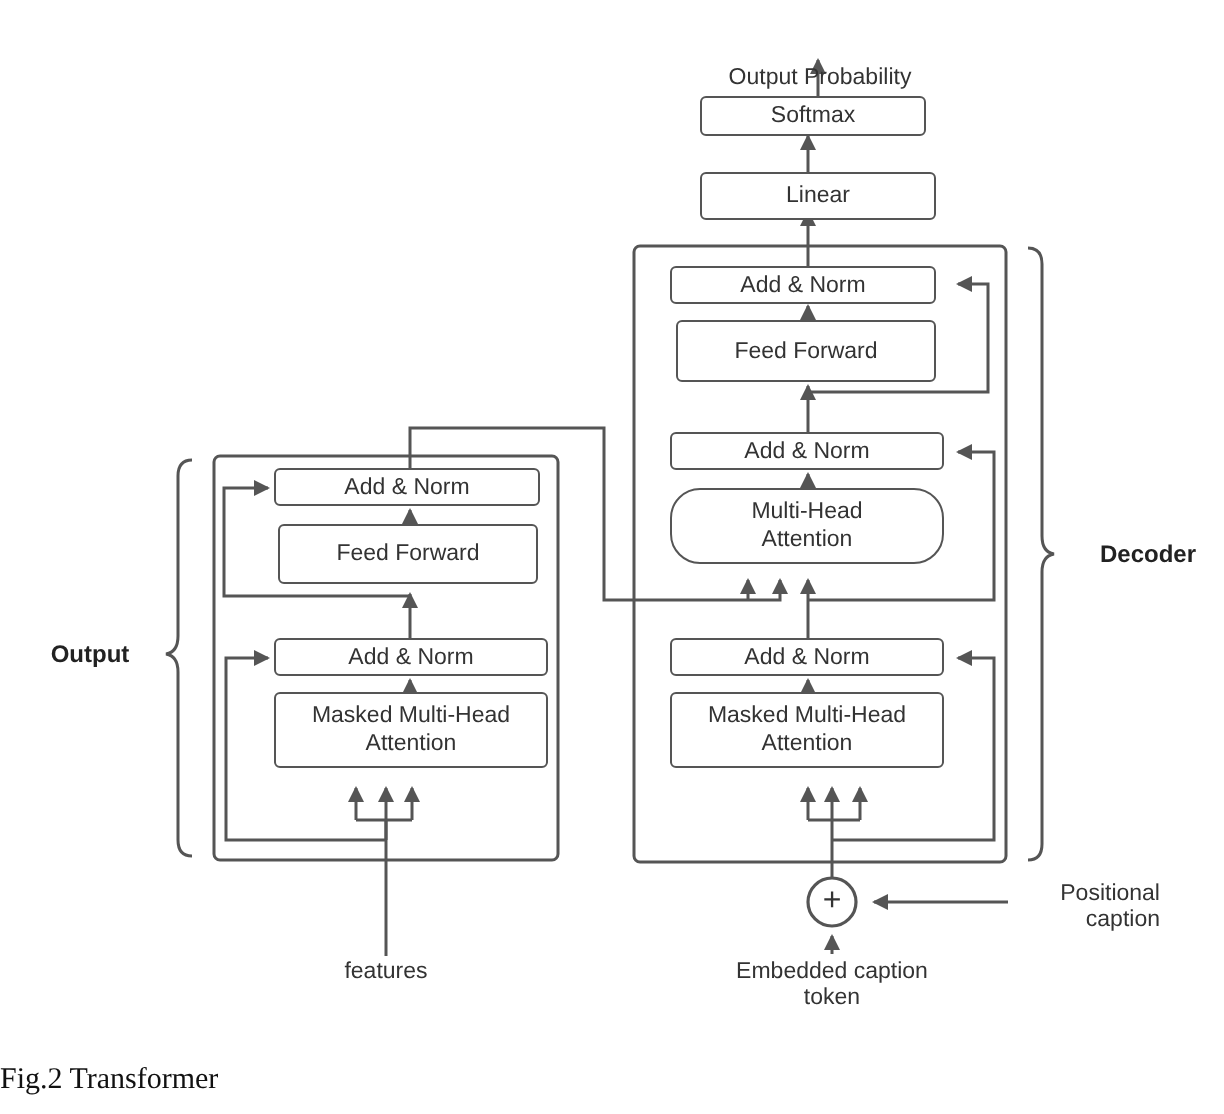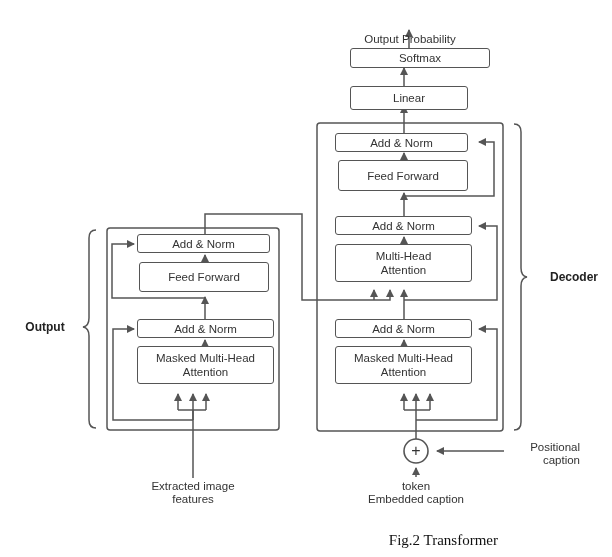--- a/index.html
+++ b/index.html
@@ -1,21 +1,21 @@
 <!DOCTYPE html>
 <html><head>
 <meta charset="utf-8">
 <style>
   html,body{margin:0;padding:0;background:#ffffff;}
   body{width:612px;height:557px;position:relative;overflow:hidden;font-family:"Liberation Sans",sans-serif;color:#333;}
   svg{position:absolute;left:0;top:0;}
   .box{position:absolute;border:1.6px solid #555;border-radius:3px;background:#fff;display:flex;align-items:center;justify-content:center;text-align:center;font-size:11.5px;color:#333;box-sizing:border-box;line-height:14px;}
   .lbl{position:absolute;font-size:11.5px;color:#333;text-align:center;line-height:13px;}
   .bold{font-weight:bold;font-size:12px;color:#222;}
-  .caption{position:absolute;font-family:"Liberation Serif",serif;font-size:15px;color:#111;left:0;width:498px;text-align:right;top:532px;}
+  .caption{position:absolute;font-family:"Liberation Serif",serif;font-size:15px;color:#111;left:0;width:498px;text-align:left;top:532px;}
 </style>
 </head>
 <body>
 
 <svg width="612" height="557" viewBox="0 0 612 557">
   <defs>
     <marker id="ah" markerWidth="8" markerHeight="8" refX="7" refY="4" orient="auto" markerUnits="userSpaceOnUse">
       <path d="M0,0 L8,4 L0,8 z" fill="#555"></path>
     </marker>
   </defs>
@@ -80,27 +80,27 @@
 
     <path d="M404,86 L404,68" marker-end="url(#ah)"></path>
 
     <path d="M409,49 L409,30" marker-end="url(#ah)"></path>
   </g>
 
   <circle cx="416" cy="451" r="12" stroke="#555" stroke-width="1.6" fill="#fff"></circle>
 </svg>
 
 <div class="lbl" style="left:330px;top:9px;width:160px;margin-top:24px;">Output Probability</div>
-<div class="box" style="left:350px;top:48px;width:140px;height:20px;">Softmax</div>
+<div class="box" style="left:350px;top:48px;width:113px;height:20px;">Softmax</div>
 <div class="box" style="left:350px;top:86px;width:118px;height:24px;">Linear</div>
 
 <div class="box" style="left:335px;top:133px;width:133px;height:19px;">Add &amp; Norm</div>
 <div class="box" style="left:338px;top:160px;width:130px;height:31px;">Feed Forward</div>
 <div class="box" style="left:335px;top:216px;width:137px;height:19px;">Add &amp; Norm</div>
-<div class="box" style="left:335px;top:244px;width:137px;height:38px;flex-direction:column;">
+<div class="box" style="left:335px;top:244px;width:137px;height:38px;flex-direction:column;border-radius:15px;">
   <span>Multi-Head</span>
   <span>Attention</span>
 </div>
 <div class="box" style="left:335px;top:319px;width:137px;height:19px;">Add &amp; Norm</div>
 <div class="box" style="left:335px;top:346px;width:137px;height:38px;flex-direction:column;">
   <span>Masked Multi-Head</span>
   <span>Attention</span>
 </div>
 
 <div class="box" style="left:137px;top:234px;width:133px;height:19px;">Add &amp; Norm</div>
@@ -110,25 +110,24 @@
   <span>Masked Multi-Head</span>
   <span>Attention</span>
 </div>
 
 <div class="lbl bold" style="left:10px;top:321px;width:70px;">Output</div>
 <div class="lbl bold" style="left:550px;top:271px;width:70px;text-align:left;">Decoder</div>
 
 <div class="lbl" style="left:406px;top:442px;width:20px;font-size:16px;line-height:18px;">+</div>
 
 <div class="lbl" style="left:120px;top:480px;width:146px;">
-  <div>Extracted image</div>
   <div>features</div>
 </div>
 <div class="lbl" style="left:346px;top:480px;width:140px;">
+  <div>Embedded caption</div>
   <div>token</div>
-  <div>Embedded caption</div>
 </div>
 <div class="lbl" style="left:500px;top:441px;width:80px;text-align:right;">
   <div>Positional</div>
   <div>caption</div>
 </div>
 
 <div class="caption">Fig.2 Transformer</div>
 
 </body></html>

